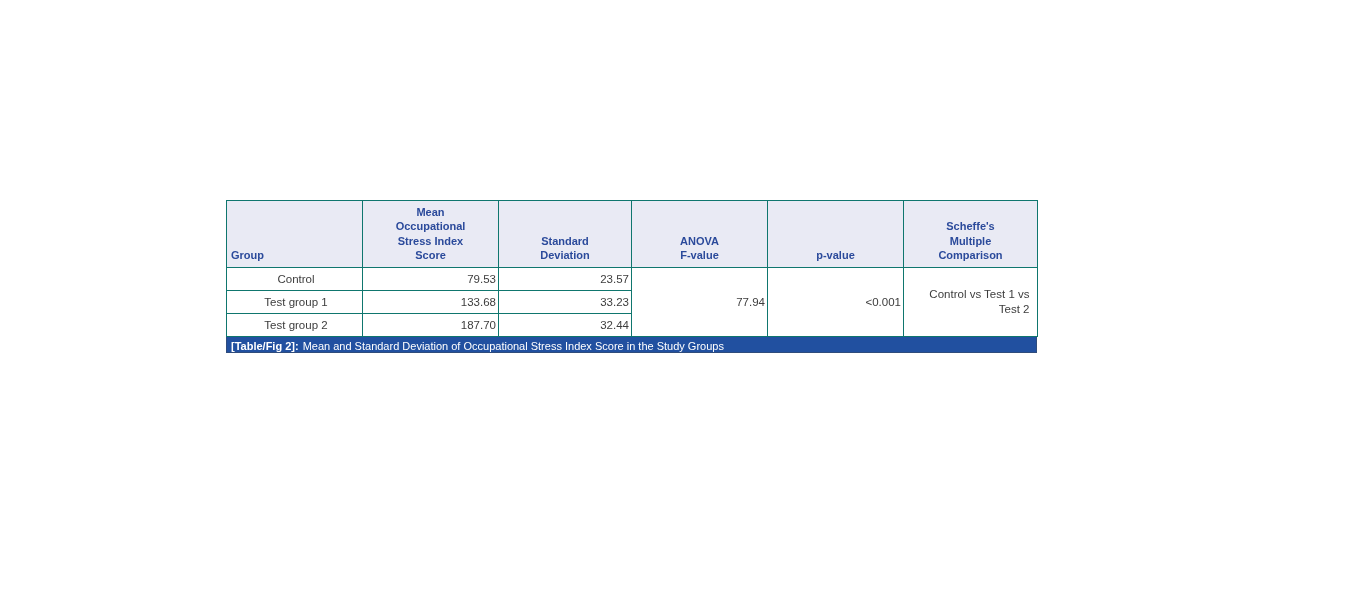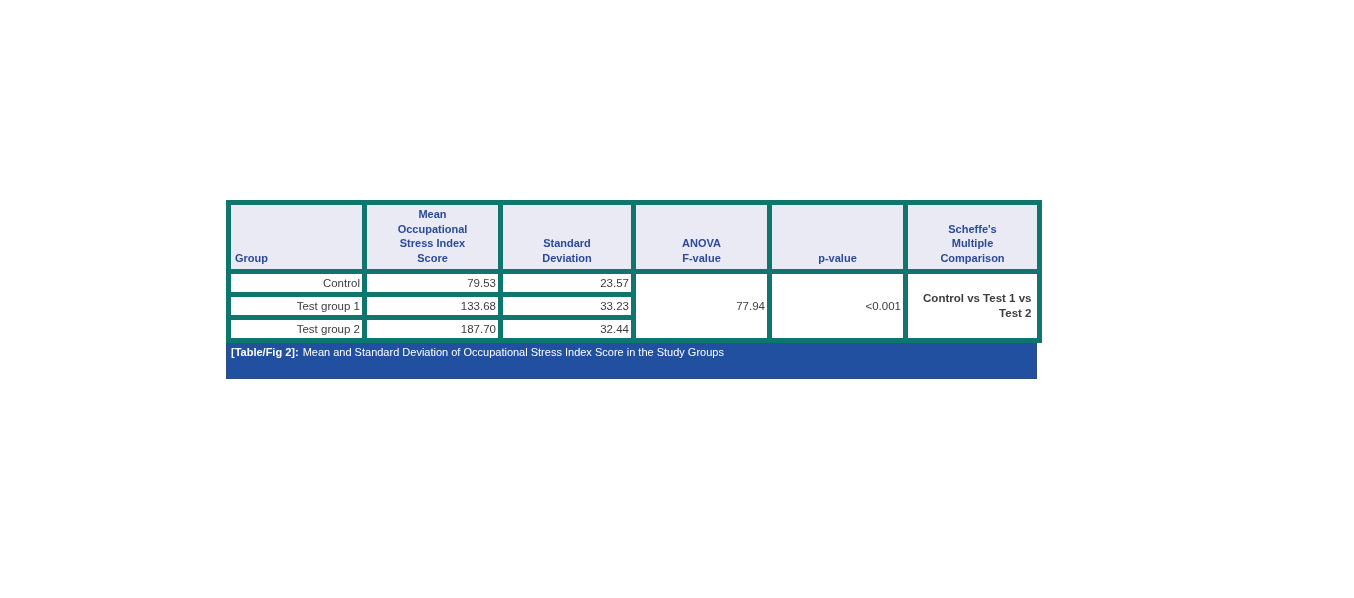--- a/index.html
+++ b/index.html
@@ -12,21 +12,21 @@
   }
   .page { position: relative; width: 1354px; height: 598px; background: #ffffff; }
   .table-wrap { position: absolute; left: 226px; top: 200px; width: 811px; }
 
   table.stats-table {
     border-collapse: collapse;
     table-layout: fixed;
     width: 811px;
   }
   table.stats-table th, table.stats-table td {
-    border: 5px solid #0f766e;
+    border: 1px solid #0f766e;
     overflow: hidden;
   }
   thead th {
     background: #e9eaf4;
     color: #2b4a9b;
     font-weight: bold;
     font-size: 11px;
     line-height: 1.32;
     vertical-align: bottom;
     text-align: center;
@@ -42,32 +42,32 @@
   tbody td {
     background: #ffffff;
     color: #3d3d3d;
     font-size: 11.5px;
     text-align: right;
     vertical-align: middle;
     height: 23px;
     padding: 1px 2px;
   }
   tbody td.cell-group {
-    text-align: right;
+    text-align: center;
     padding-left: 5px;
   }
   tbody td.cell-merged {
     font-size: 11.5px;
     line-height: 1.3;
   }
-  .wrap-narrow { max-width: 118px; margin: 10px auto; font-weight: bold; }
+  .wrap-narrow { max-width: 118px; margin: 10px auto; }
 
   .caption {
     width: 811px;
-    height: 36px;
+    height: 16px;
     background: #2150a0;
     border-left: 1px solid #2f4c7c;
     border-right: 1px solid #2f4c7c;
     border-bottom: 1px solid #2f4c7c;
     color: #ffffff;
     font-size: 11px;
     line-height: 19px;
     padding-left: 4px;
     white-space: nowrap;
   }

